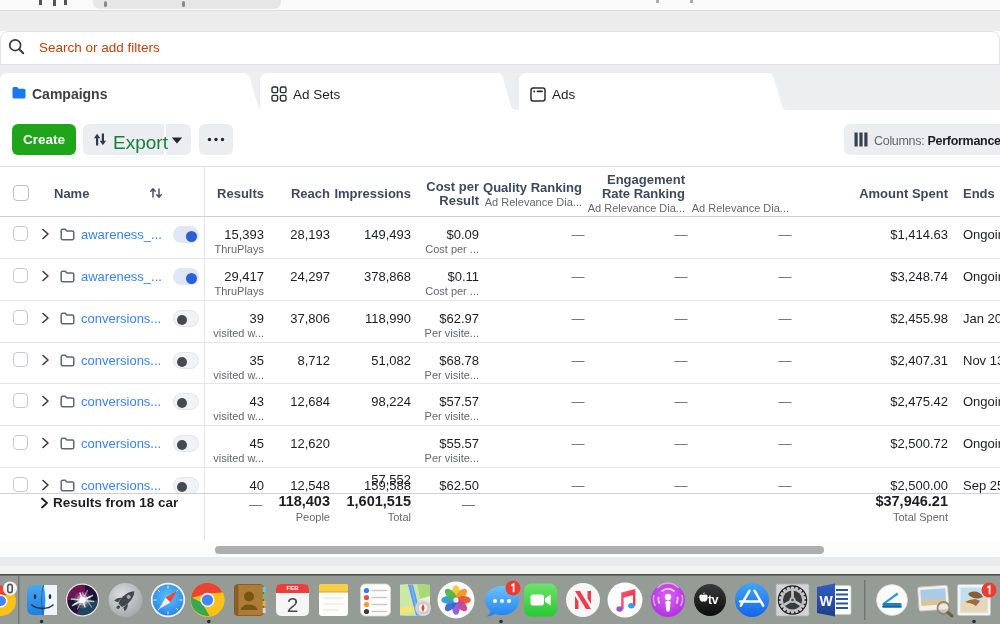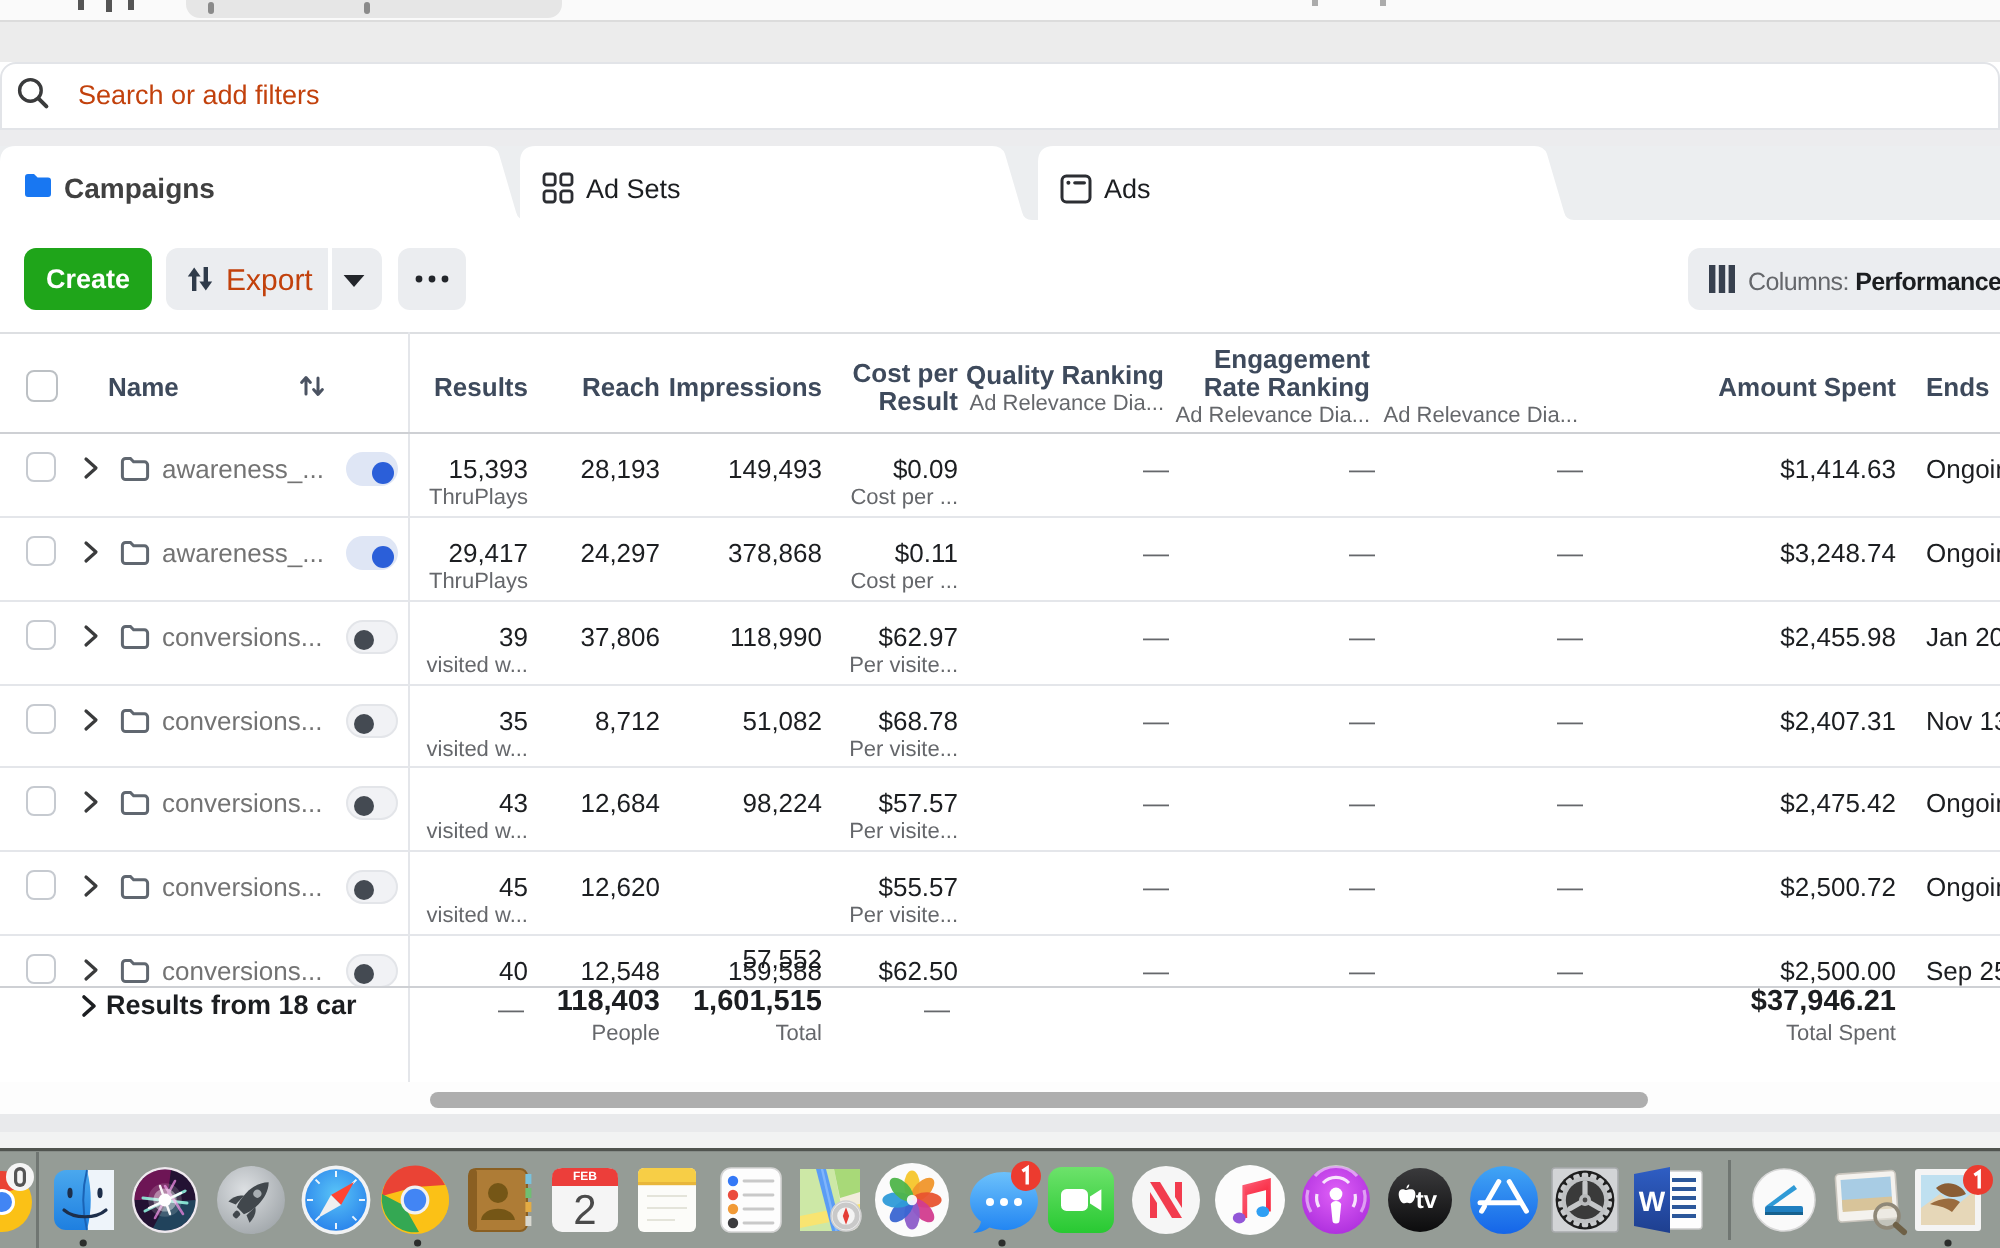--- a/index.html
+++ b/index.html
@@ -1,19 +1,19 @@
 <!DOCTYPE html>
 <html><head>
 <meta charset="utf-8">
 <style>
   * { margin:0; padding:0; box-sizing:border-box; }
   .hdr { font-weight:bold; color:#3e4a5c; font-size:13px; line-height:14px; white-space:nowrap; }
   .sub { color:#65676b; font-size:11px; }
   .num { position:absolute; text-align:right; }
-  .name { position:absolute; color:#737373; }
+  .name { position:absolute; color:#3b82f6; }
   .dash { position:absolute; color:#65676b; text-align:center; width:20px; }
   html,body { width:1000px; height:624px; overflow:hidden; font-family:"Liberation Sans", sans-serif; background:#fff; }
   #stage { position:relative; width:1000px; height:624px; overflow:hidden; }
   .abs { position:absolute; }
 </style>
 </head>
 <body>
 <div id="stage">
 
   <div class="abs" style="left:0;top:0;width:1000px;height:10px;background:#fafafa;"></div>
@@ -69,21 +69,21 @@
   <div class="abs" style="left:83px;top:124px;width:108px;height:31px;background:#ebedf0;border-radius:6px;"></div>
   <div class="abs" style="left:164px;top:124px;width:2px;height:31px;background:#fff;"></div>
   <svg class="abs" style="left:93px;top:132px;" width="14" height="15" viewBox="0 0 14 15">
     <g fill="#2f3b4a">
         <rect x="3" y="5" width="2.2" height="8.5"></rect>
         <path d="M 0.9,6.2 L 4.1,1.8 L 7.3,6.2 Z"></path>
     <rect x="8.8" y="1.5" width="2.2" height="8.5"></rect>
         <path d="M 6.7,8.8 L 9.9,13.2 L 13.1,8.8 Z"></path>
       </g>
   </svg>
-  <div class="abs" style="left:113px;top:132px;font-size:15px;color:#c2410c;">Export</div>
+  <div class="abs" style="left:113px;top:132px;font-size:19px;color:#15803d;">Export</div>
   <svg class="abs" style="left:171px;top:137px;" width="12" height="7" viewBox="0 0 12 7">
     <path d="M0.8,0.5 L11.2,0.5 L6,6.5 Z" fill="#23262b"></path>
   </svg>
   <div class="abs" style="left:199px;top:124px;width:34px;height:31px;background:#ebedf0;border-radius:6px;"></div>
   <svg class="abs" style="left:207px;top:137px;" width="18" height="5" viewBox="0 0 18 5">
       <g fill="#23262b">
         <circle cx="2.5" cy="2.5" r="1.7"></circle>
         <circle cx="9" cy="2.5" r="1.7"></circle>
         <circle cx="15.5" cy="2.5" r="1.7"></circle>
       </g>

